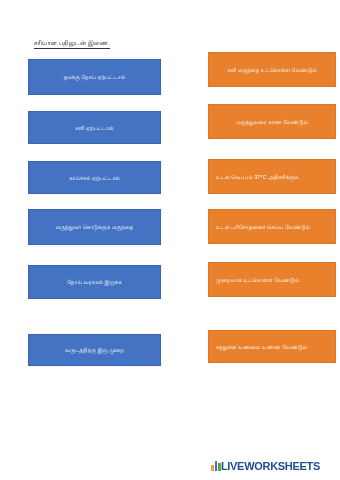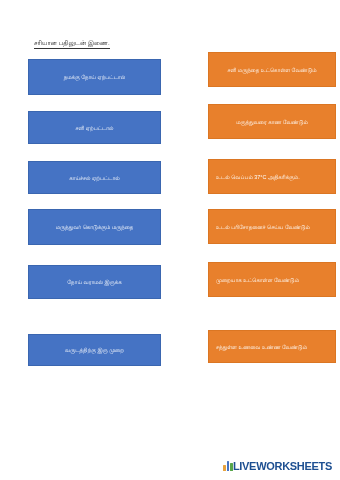--- a/index.html
+++ b/index.html
@@ -76,21 +76,21 @@
   
   #card-right-1 { left: 208px; top: 52px;  width: 128px; height: 35px; }
   #card-right-2 { left: 208px; top: 104px; width: 128px; height: 35px; }
   #card-right-3 { left: 208px; top: 159px; width: 128px; height: 35px; }
   #card-right-4 { left: 208px; top: 209px; width: 128px; height: 35px; }
   #card-right-5 { left: 208px; top: 262px; width: 128px; height: 35px; }
   #card-right-6 { left: 208px; top: 330px; width: 128px; height: 33px; }
 
   #brand-bar {
     position: absolute;
-    right: 8px;
+    right: 20px;
     bottom: 8px;
     display: flex;
     align-items: center;
     gap: 0;
     text-align: right;
   }
   #brand-logo-mark {
     display: inline-flex;
     align-items: flex-end;
     gap: 1px;

